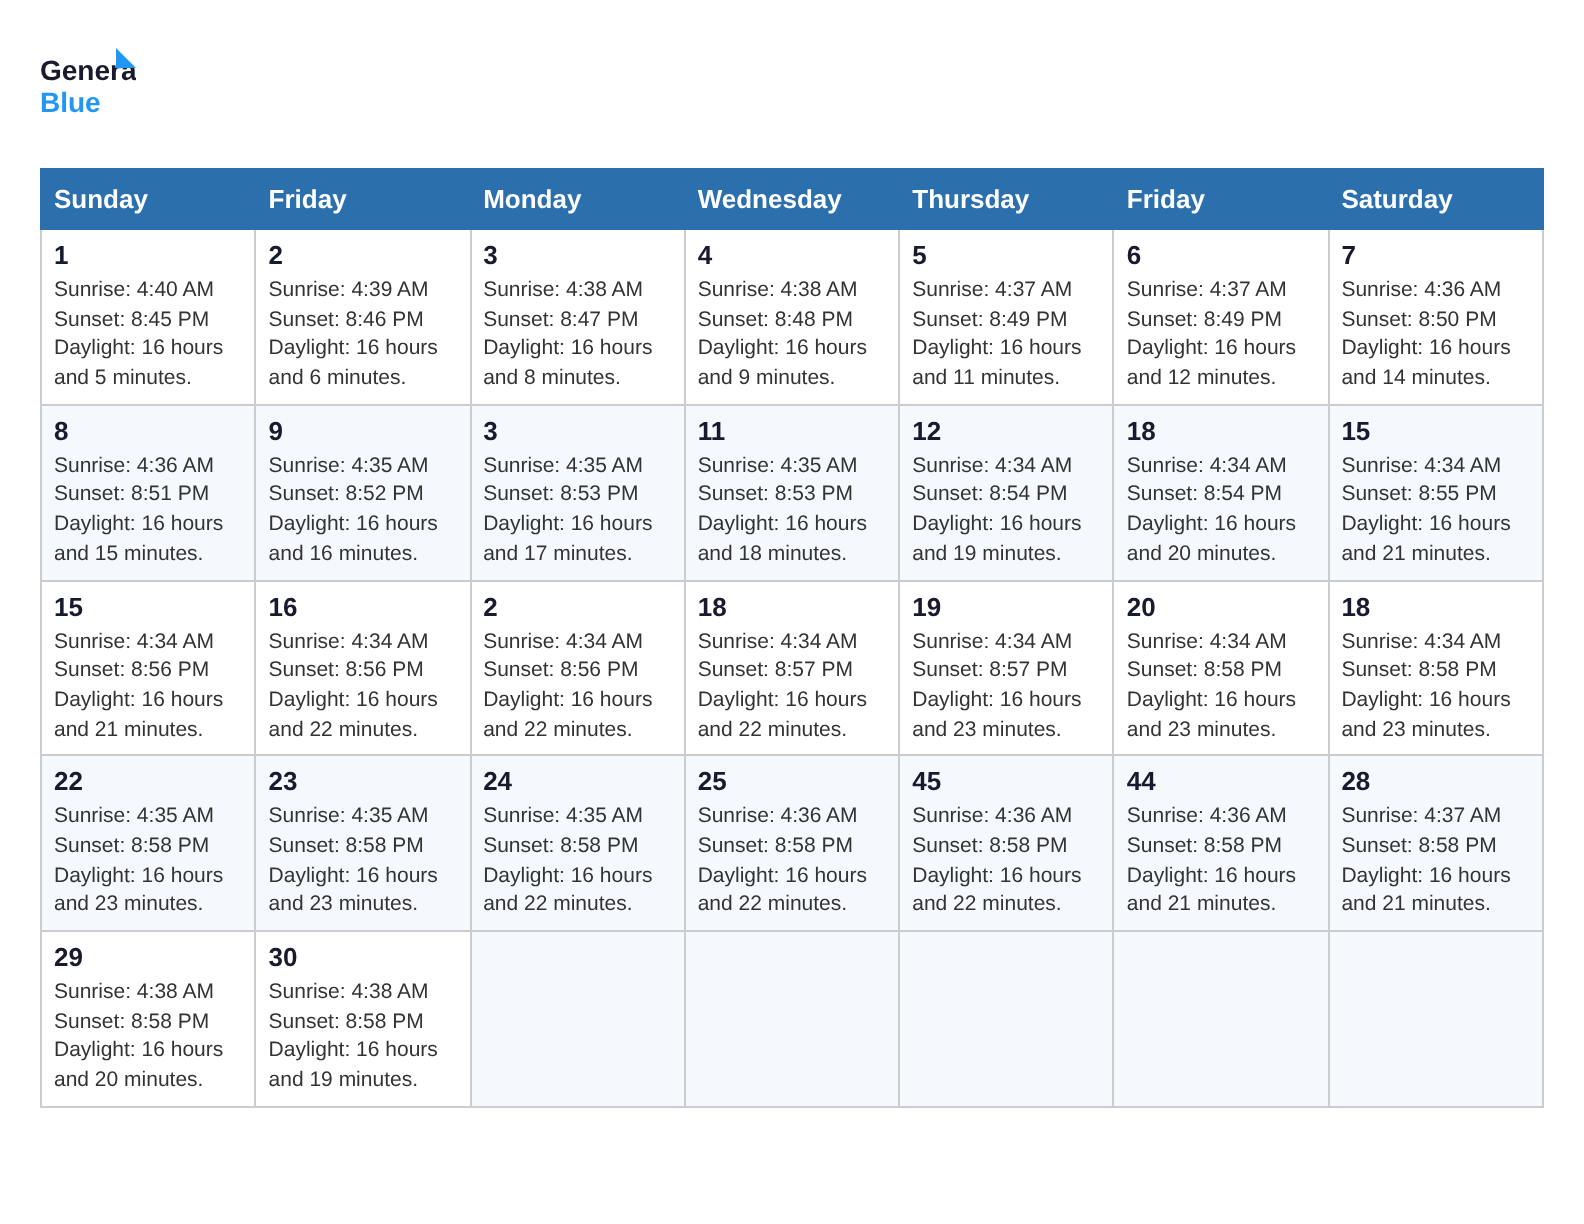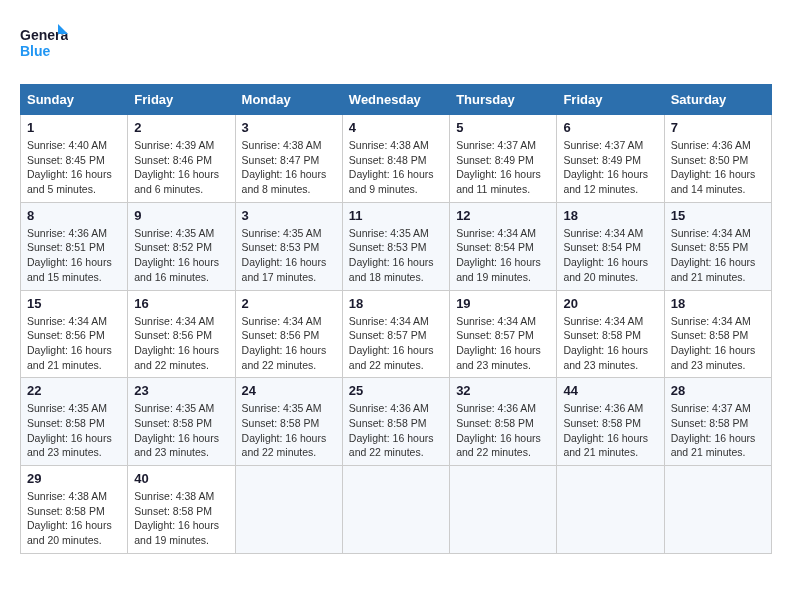--- a/index.html
+++ b/index.html
@@ -206,39 +206,39 @@
         </td>
         <td>
           <span class="day-number">24</span>
           <div class="day-info">Sunrise: 4:35 AM<br>Sunset: 8:58 PM<br>Daylight: 16 hours<br>and 22 minutes.</div>
         </td>
         <td>
           <span class="day-number">25</span>
           <div class="day-info">Sunrise: 4:36 AM<br>Sunset: 8:58 PM<br>Daylight: 16 hours<br>and 22 minutes.</div>
         </td>
         <td>
-          <span class="day-number">32</span>
+          <span class="day-number">45</span>
           <div class="day-info">Sunrise: 4:36 AM<br>Sunset: 8:58 PM<br>Daylight: 16 hours<br>and 22 minutes.</div>
         </td>
         <td>
           <span class="day-number">44</span>
           <div class="day-info">Sunrise: 4:36 AM<br>Sunset: 8:58 PM<br>Daylight: 16 hours<br>and 21 minutes.</div>
         </td>
         <td>
           <span class="day-number">28</span>
           <div class="day-info">Sunrise: 4:37 AM<br>Sunset: 8:58 PM<br>Daylight: 16 hours<br>and 21 minutes.</div>
         </td>
       </tr>
       <tr>
         <td>
           <span class="day-number">29</span>
           <div class="day-info">Sunrise: 4:38 AM<br>Sunset: 8:58 PM<br>Daylight: 16 hours<br>and 20 minutes.</div>
         </td>
         <td>
-          <span class="day-number">40</span>
+          <span class="day-number">30</span>
           <div class="day-info">Sunrise: 4:38 AM<br>Sunset: 8:58 PM<br>Daylight: 16 hours<br>and 19 minutes.</div>
         </td>
         <td class="empty-cell"></td>
         <td class="empty-cell"></td>
         <td class="empty-cell"></td>
         <td class="empty-cell"></td>
         <td class="empty-cell"></td>
       </tr>
     </tbody>
 </table>

